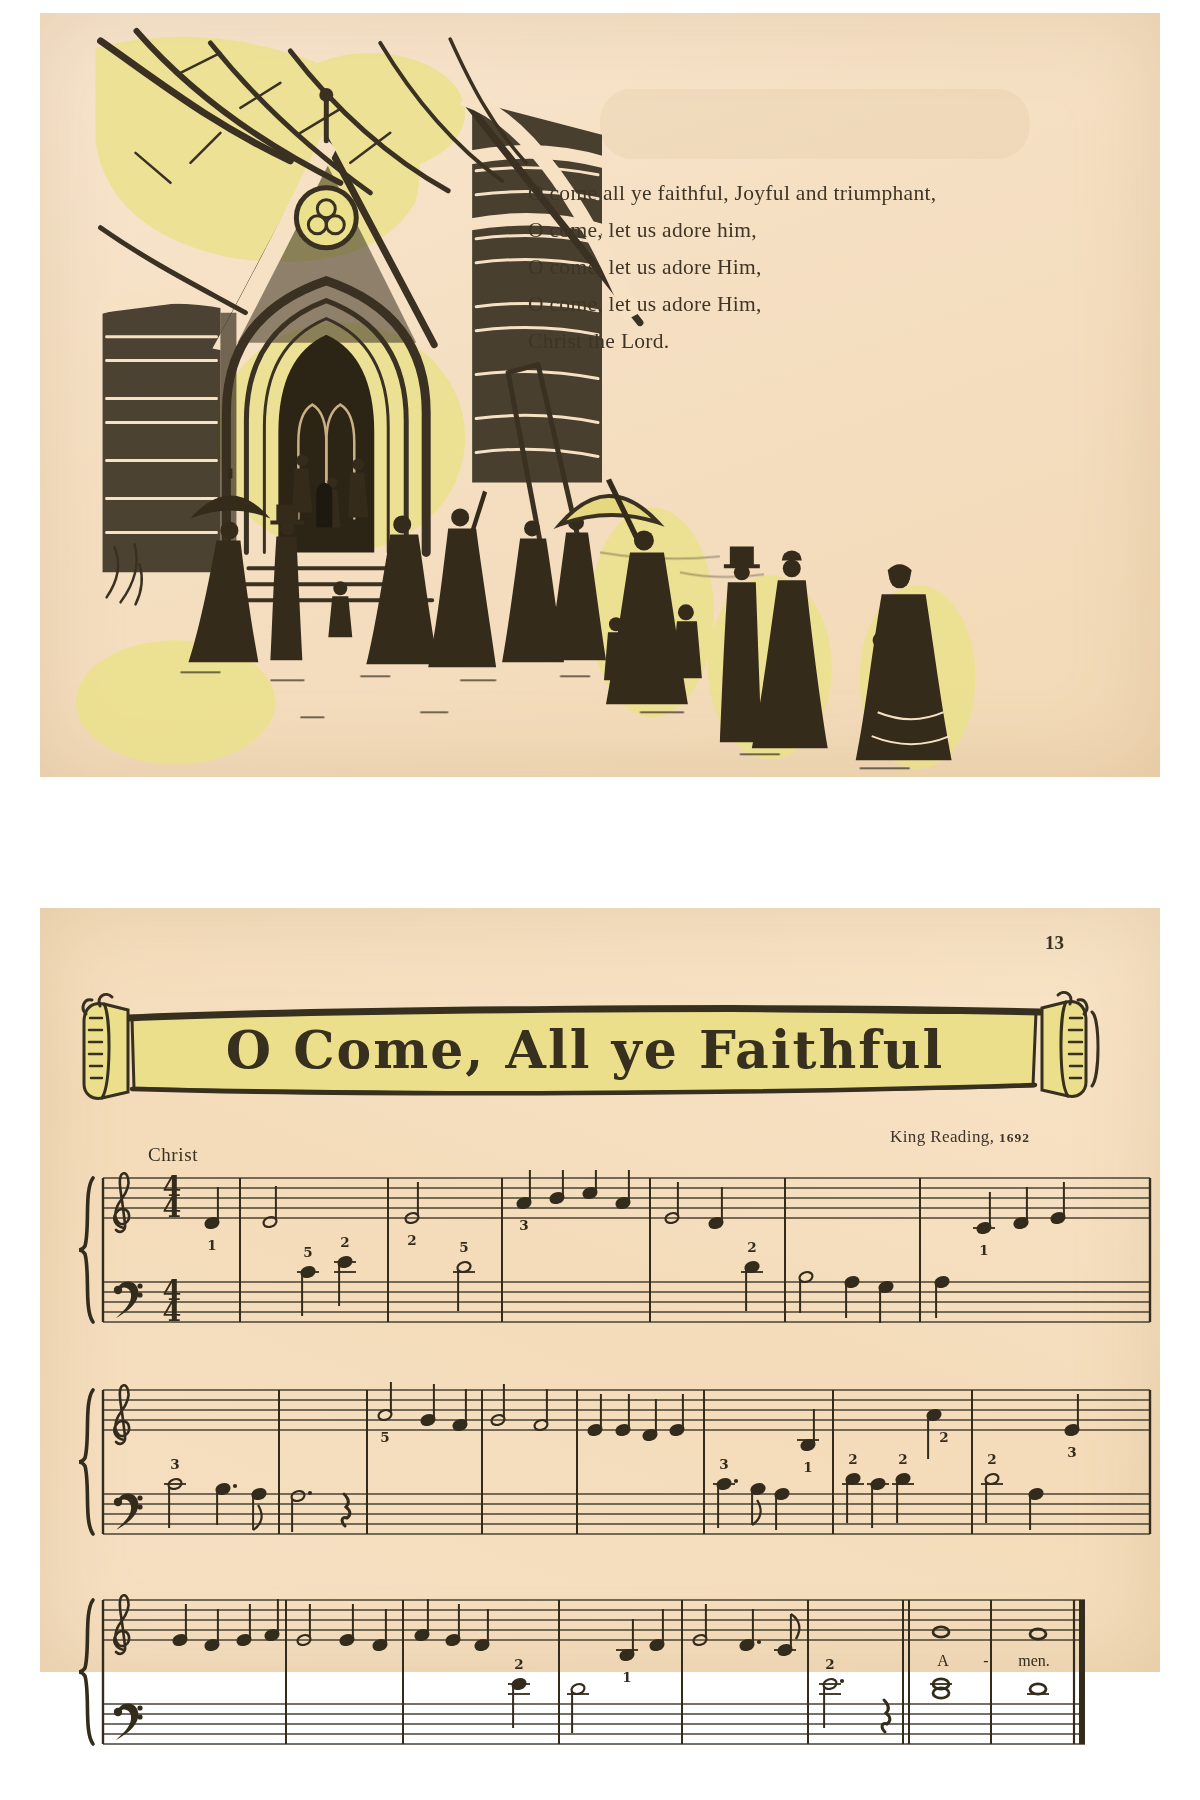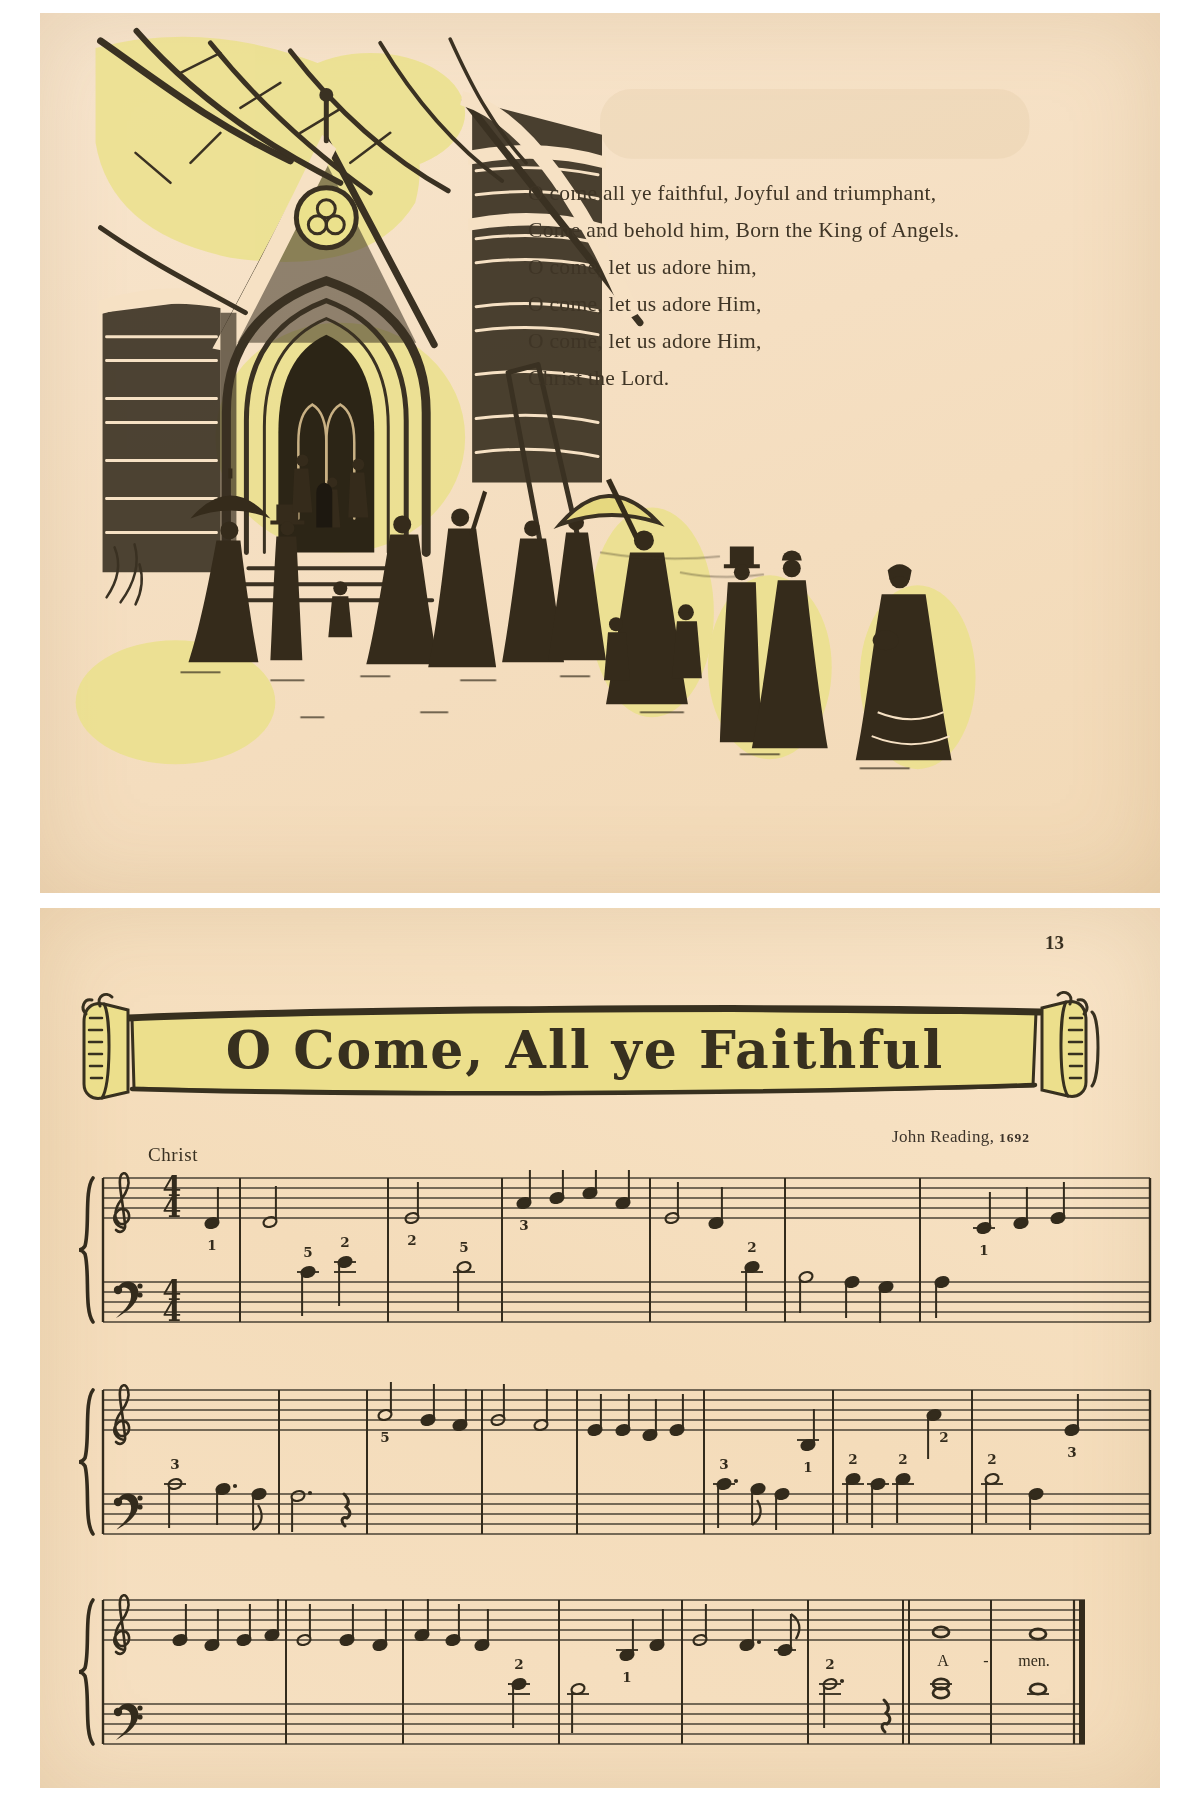--- a/index.html
+++ b/index.html
@@ -1,18 +1,18 @@
 <!DOCTYPE html>
 <html><head>
 <meta charset="utf-8">
 <style>
   html,body{margin:0;padding:0;background:#ffffff;}
   body{width:1200px;height:1800px;position:relative;overflow:hidden;
        font-family:"Liberation Serif",serif;}
-  .page{position:absolute;left:40px;width:1120px;height:880px;
+  .page{position:absolute;left:40px;width:1120px;height:764px;
         box-shadow:inset 0 0 90px rgba(166,124,72,0.20);}
   #page-top{top:13px;background:linear-gradient(160deg,#f8e6cf 0%,#f5dfc2 45%,#f2d9b6 100%);}
   #page-sheet{top:908px;background:linear-gradient(200deg,#f8e4c8 0%,#f4dcba 50%,#f6e0c2 100%);}
   .ill{position:absolute;left:0;top:0;width:1120px;height:880px;}
   .lyrics{position:absolute;left:488px;top:152px;width:470px;color:#3f3526;
           font-size:21.5px;letter-spacing:0.3px;}
   .lyrics .line{height:37px;line-height:37px;white-space:nowrap;}
   .lyrics .l1{margin-top:10px;}
   .la{text-align:left;}
   .lc{text-align:left;}
@@ -161,21 +161,20 @@
       </g>
       <g stroke="#3a3122" stroke-width="2" fill="none" opacity="0.7">
         <path d="M140,660 h40 M230,668 h34 M320,664 h30 M420,668 h36 M520,664 h30 M600,700 h44 M700,742 h40 M820,756 h50 M380,700 h28 M260,705 h24"></path>
         <path d="M560,540 q60,10 120,4 M640,560 q40,8 84,2" opacity="0.5"></path>
       </g>
     </g>
   </svg>
 
   <div class="lyrics">
     <div class="line l1 la">O come all ye faithful, Joyful and triumphant,</div>
-    <div class="line la">Come and behold him, Born the King of Angels.</div>
     <div class="line lc">O come, let us adore him,</div>
     <div class="line lc">O come, let us adore Him,</div>
     <div class="line lc">O come, let us adore Him,</div>
     <div class="line lr">Christ the Lord.</div>
   </div>
 </div>
 
 <div class="page" id="page-sheet">
 
   <div class="pageno">13</div>
@@ -196,21 +195,21 @@
         <path d="M996,14 C989,26 989,96 998,108" stroke-width="3" fill="none"></path>
         <path d="M1000,30 h12 M999,42 h13 M999,54 h13 M999,66 h13 M1000,78 h12 M1000,90 h11" stroke-width="2.5" fill="none"></path>
         <path d="M1000,16 C1004,6 994,1 988,7 M1014,26 C1020,20 1016,10 1008,12" stroke-width="3" fill="none"></path>
         <path d="M1022,24 C1030,30 1030,88 1022,98" stroke-width="3" fill="none"></path>
       </g>
     </g>
     <text x="515" y="80" text-anchor="middle" font-family="'DejaVu Serif', serif" font-weight="bold" font-size="52" letter-spacing="2" fill="#37301f">O Come, All ye Faithful</text>
   </svg>
 
   <div class="attr">
-    <span>John Reading,</span>
+    <span>King Reading,</span>
     <span class="yr">1692</span>
   </div>
 
   <div class="tempo">Christ</div>
 
   <svg class="sys" id="sys1" viewBox="0 0 1120 200">
       <line x1="63" y1="8" x2="1110" y2="8" stroke="#4a4234" stroke-width="1.7"></line>
       <line x1="63" y1="18" x2="1110" y2="18" stroke="#4a4234" stroke-width="1.7"></line>
       <line x1="63" y1="28" x2="1110" y2="28" stroke="#4a4234" stroke-width="1.7"></line>
       <line x1="63" y1="38" x2="1110" y2="38" stroke="#4a4234" stroke-width="1.7"></line>

